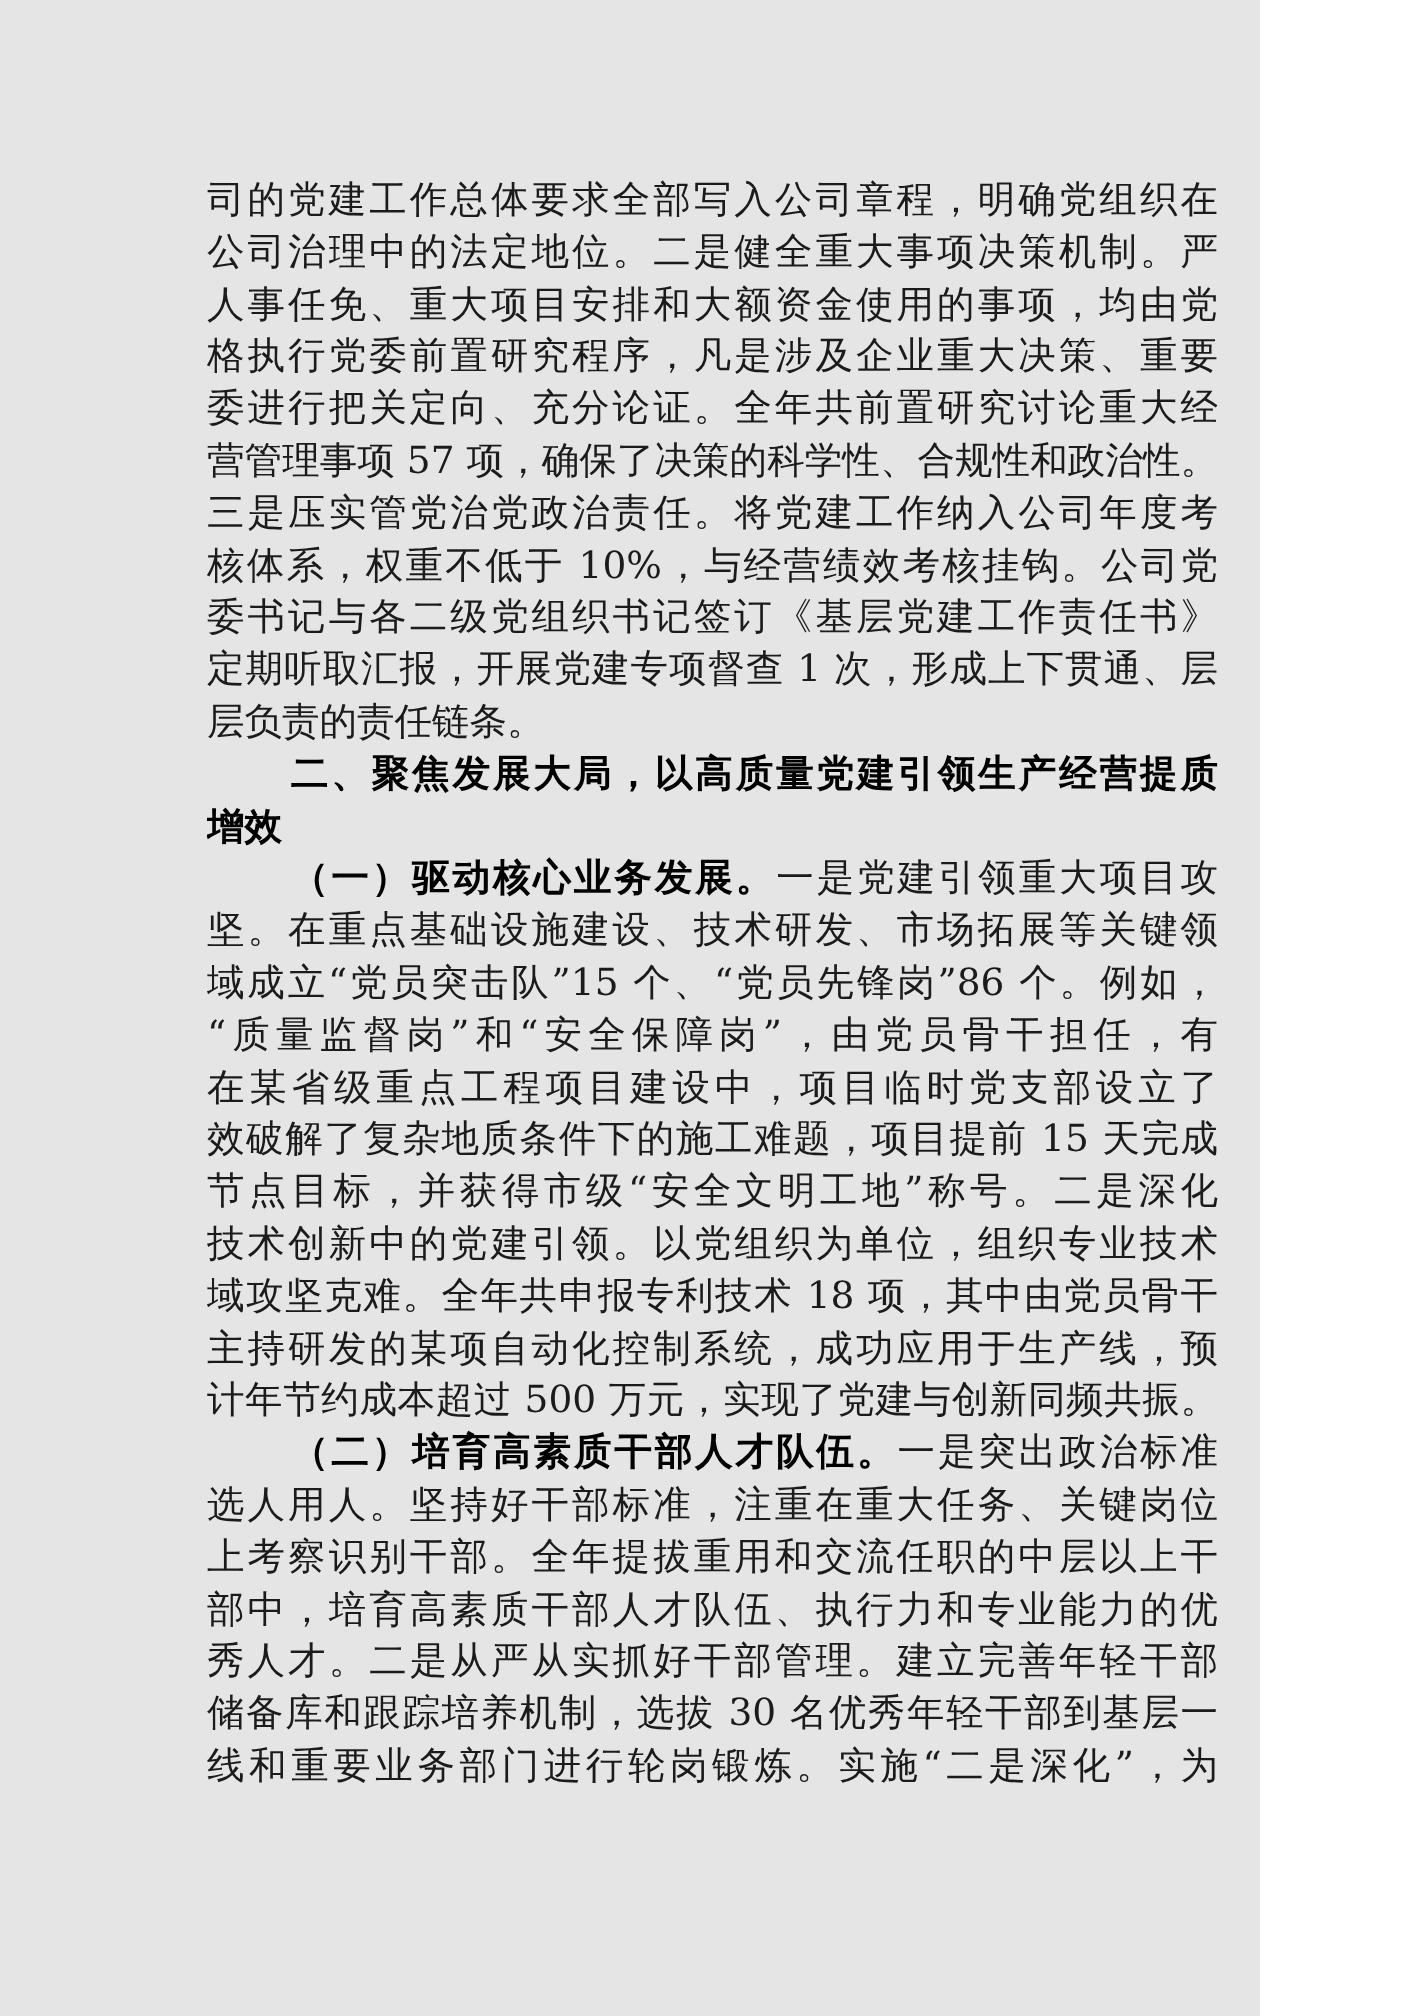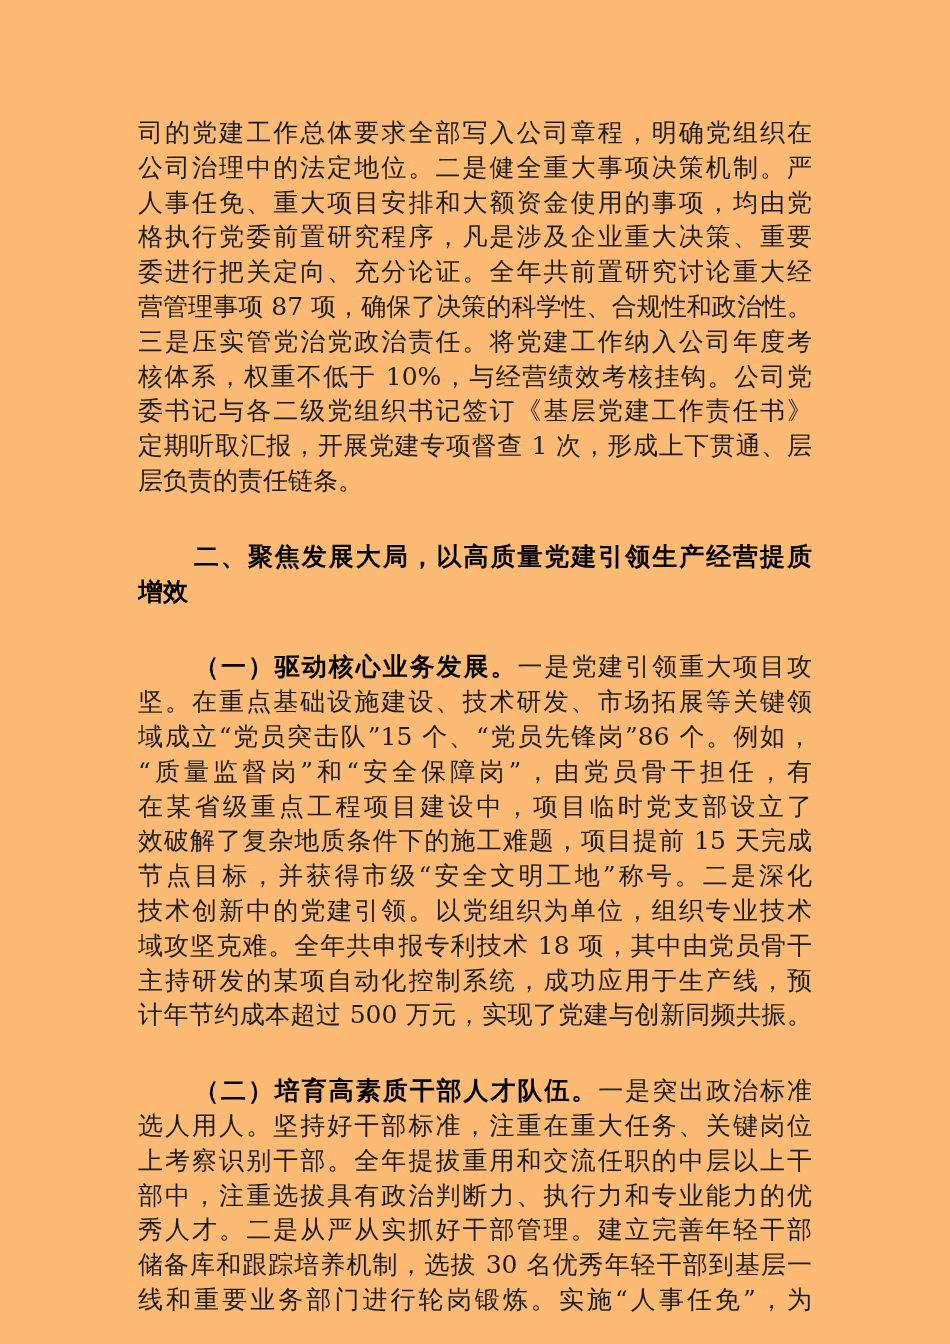--- a/index.html
+++ b/index.html
@@ -3,22 +3,22 @@
 <meta charset="utf-8">
 <style>
   html, body { margin: 0; padding: 0; }
   body {
     width: 950px; height: 1344px;
     background: #ffffff;
     overflow: hidden;
   }
   .page {
     position: relative;
-    width: 950px; height: 1344px;
-    background: #fdba74;
+    width: 840px; height: 1344px;
+    background: #e5e5e5;
   }
   .textblock {
     position: absolute;
     left: 138px; top: 116px;
     width: 674px;
     color: #1b1b1b;
   }
   .line {
     font-family: "DejaVu Serif", "Liberation Serif", serif;
     font-size: 25px;
@@ -26,21 +26,21 @@
     height: 34.8px;
     text-align: justify;
     text-align-last: justify;
     word-break: keep-all;
     overflow: hidden;
   }
   .line.flush {
     text-align: right;
     text-align-last: left;
   }
-  .line.indent { text-indent: 56px; margin-top: 41px; }
+  .line.indent { text-indent: 56px; }
   .line.heading {
     font-family: "DejaVu Sans", "Liberation Sans", sans-serif;
     font-weight: 900;
     color: #000000;
   }
   .lead {
     font-weight: 700;
     color: #000000;
   }
 </style>
@@ -48,21 +48,21 @@
 <body>
 
 <div class="page">
   <div class="textblock">
 
     <div class="line">司的党建工作总体要求全部写入公司章程，明确党组织在</div>
     <div class="line">公司治理中的法定地位。二是健全重大事项决策机制。严</div>
     <div class="line">人事任免、重大项目安排和大额资金使用的事项，均由党</div>
     <div class="line">格执行党委前置研究程序，凡是涉及企业重大决策、重要</div>
     <div class="line">委进行把关定向、充分论证。全年共前置研究讨论重大经</div>
-    <div class="line">营管理事项 87 项，确保了决策的科学性、合规性和政治性。</div>
+    <div class="line">营管理事项 57 项，确保了决策的科学性、合规性和政治性。</div>
     <div class="line">三是压实管党治党政治责任。将党建工作纳入公司年度考</div>
     <div class="line">核体系，权重不低于 10%，与经营绩效考核挂钩。公司党</div>
     <div class="line">委书记与各二级党组织书记签订《基层党建工作责任书》</div>
     <div class="line">定期听取汇报，开展党建专项督查 1 次，形成上下贯通、层</div>
     <div class="line flush">层负责的责任链条。</div>
 
     <div class="line heading indent">二、聚焦发展大局，以高质量党建引领生产经营提质</div>
     <div class="line heading flush">增效</div>
 
     <div class="line indent"><span class="lead">（一）驱动核心业务发展。</span><span>一是党建引领重大项目攻</span></div>
@@ -73,19 +73,19 @@
     <div class="line">效破解了复杂地质条件下的施工难题，项目提前 15 天完成</div>
     <div class="line">节点目标，并获得市级“安全文明工地”称号。二是深化</div>
     <div class="line">技术创新中的党建引领。以党组织为单位，组织专业技术</div>
     <div class="line">域攻坚克难。全年共申报专利技术 18 项，其中由党员骨干</div>
     <div class="line">主持研发的某项自动化控制系统，成功应用于生产线，预</div>
     <div class="line">计年节约成本超过 500 万元，实现了党建与创新同频共振。</div>
 
     <div class="line indent"><span class="lead">（二）培育高素质干部人才队伍。</span><span>一是突出政治标准</span></div>
     <div class="line">选人用人。坚持好干部标准，注重在重大任务、关键岗位</div>
     <div class="line">上考察识别干部。全年提拔重用和交流任职的中层以上干</div>
-    <div class="line">部中，注重选拔具有政治判断力、执行力和专业能力的优</div>
+    <div class="line">部中，培育高素质干部人才队伍、执行力和专业能力的优</div>
     <div class="line">秀人才。二是从严从实抓好干部管理。建立完善年轻干部</div>
     <div class="line">储备库和跟踪培养机制，选拔 30 名优秀年轻干部到基层一</div>
-    <div class="line">线和重要业务部门进行轮岗锻炼。实施“人事任免”，为</div>
+    <div class="line">线和重要业务部门进行轮岗锻炼。实施“二是深化”，为</div>
 
   </div>
 </div>
 
 </body></html>

